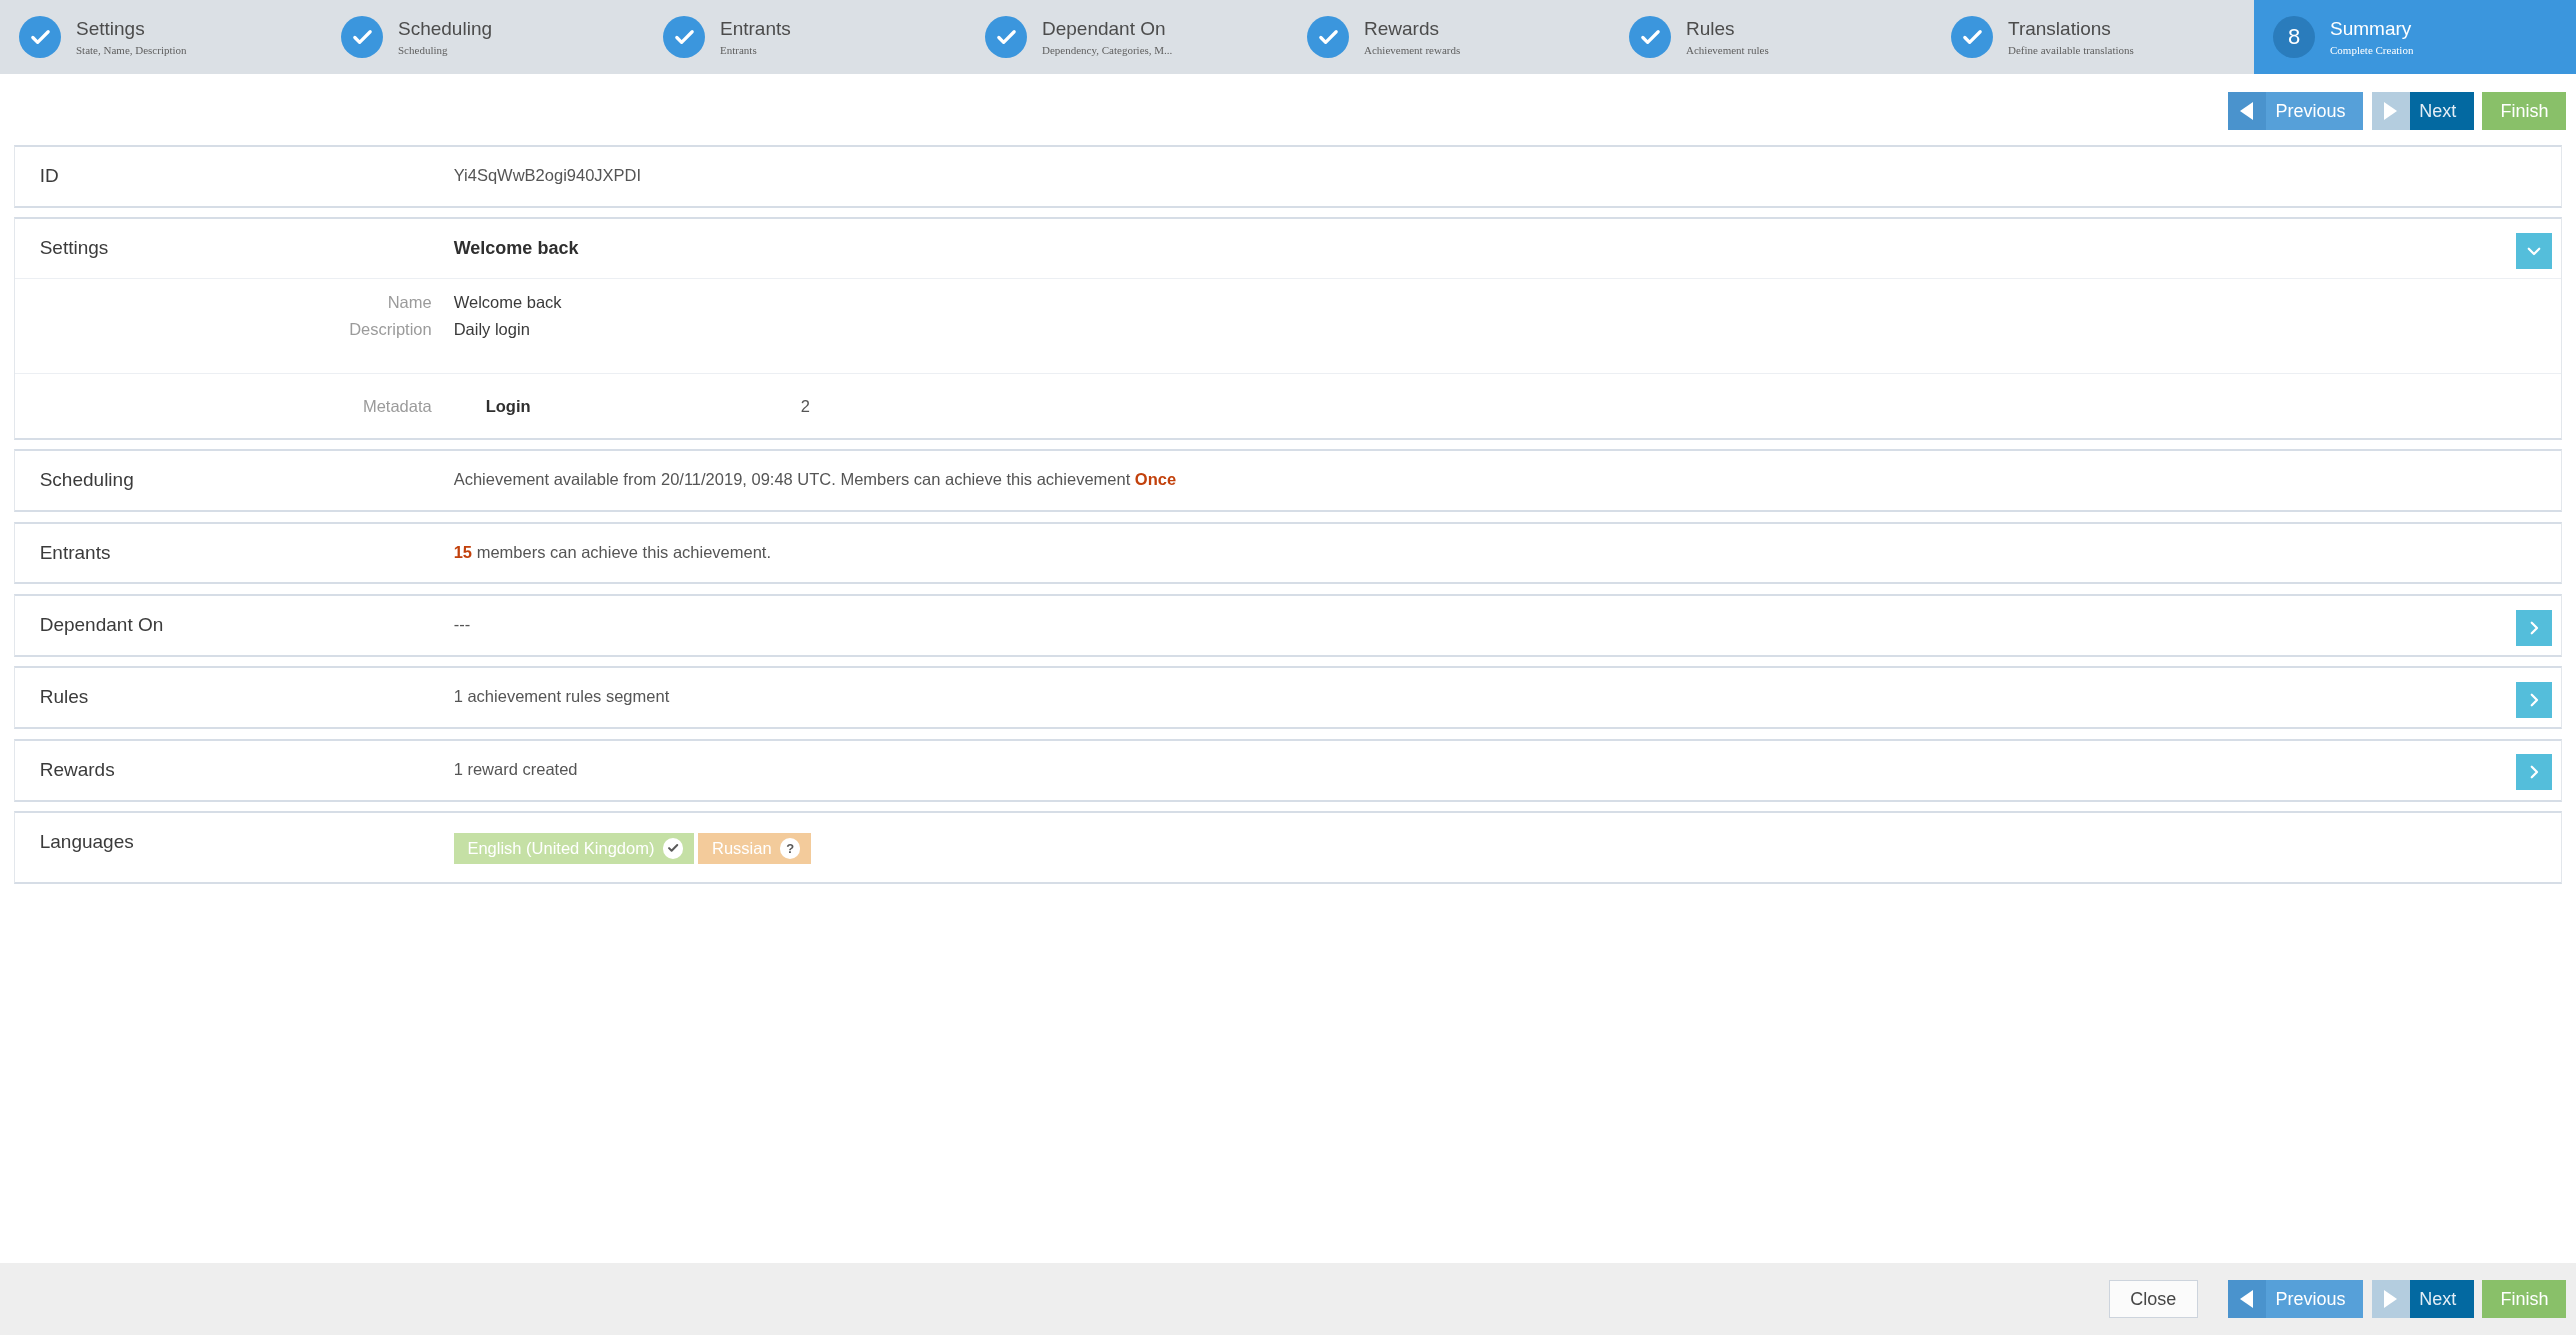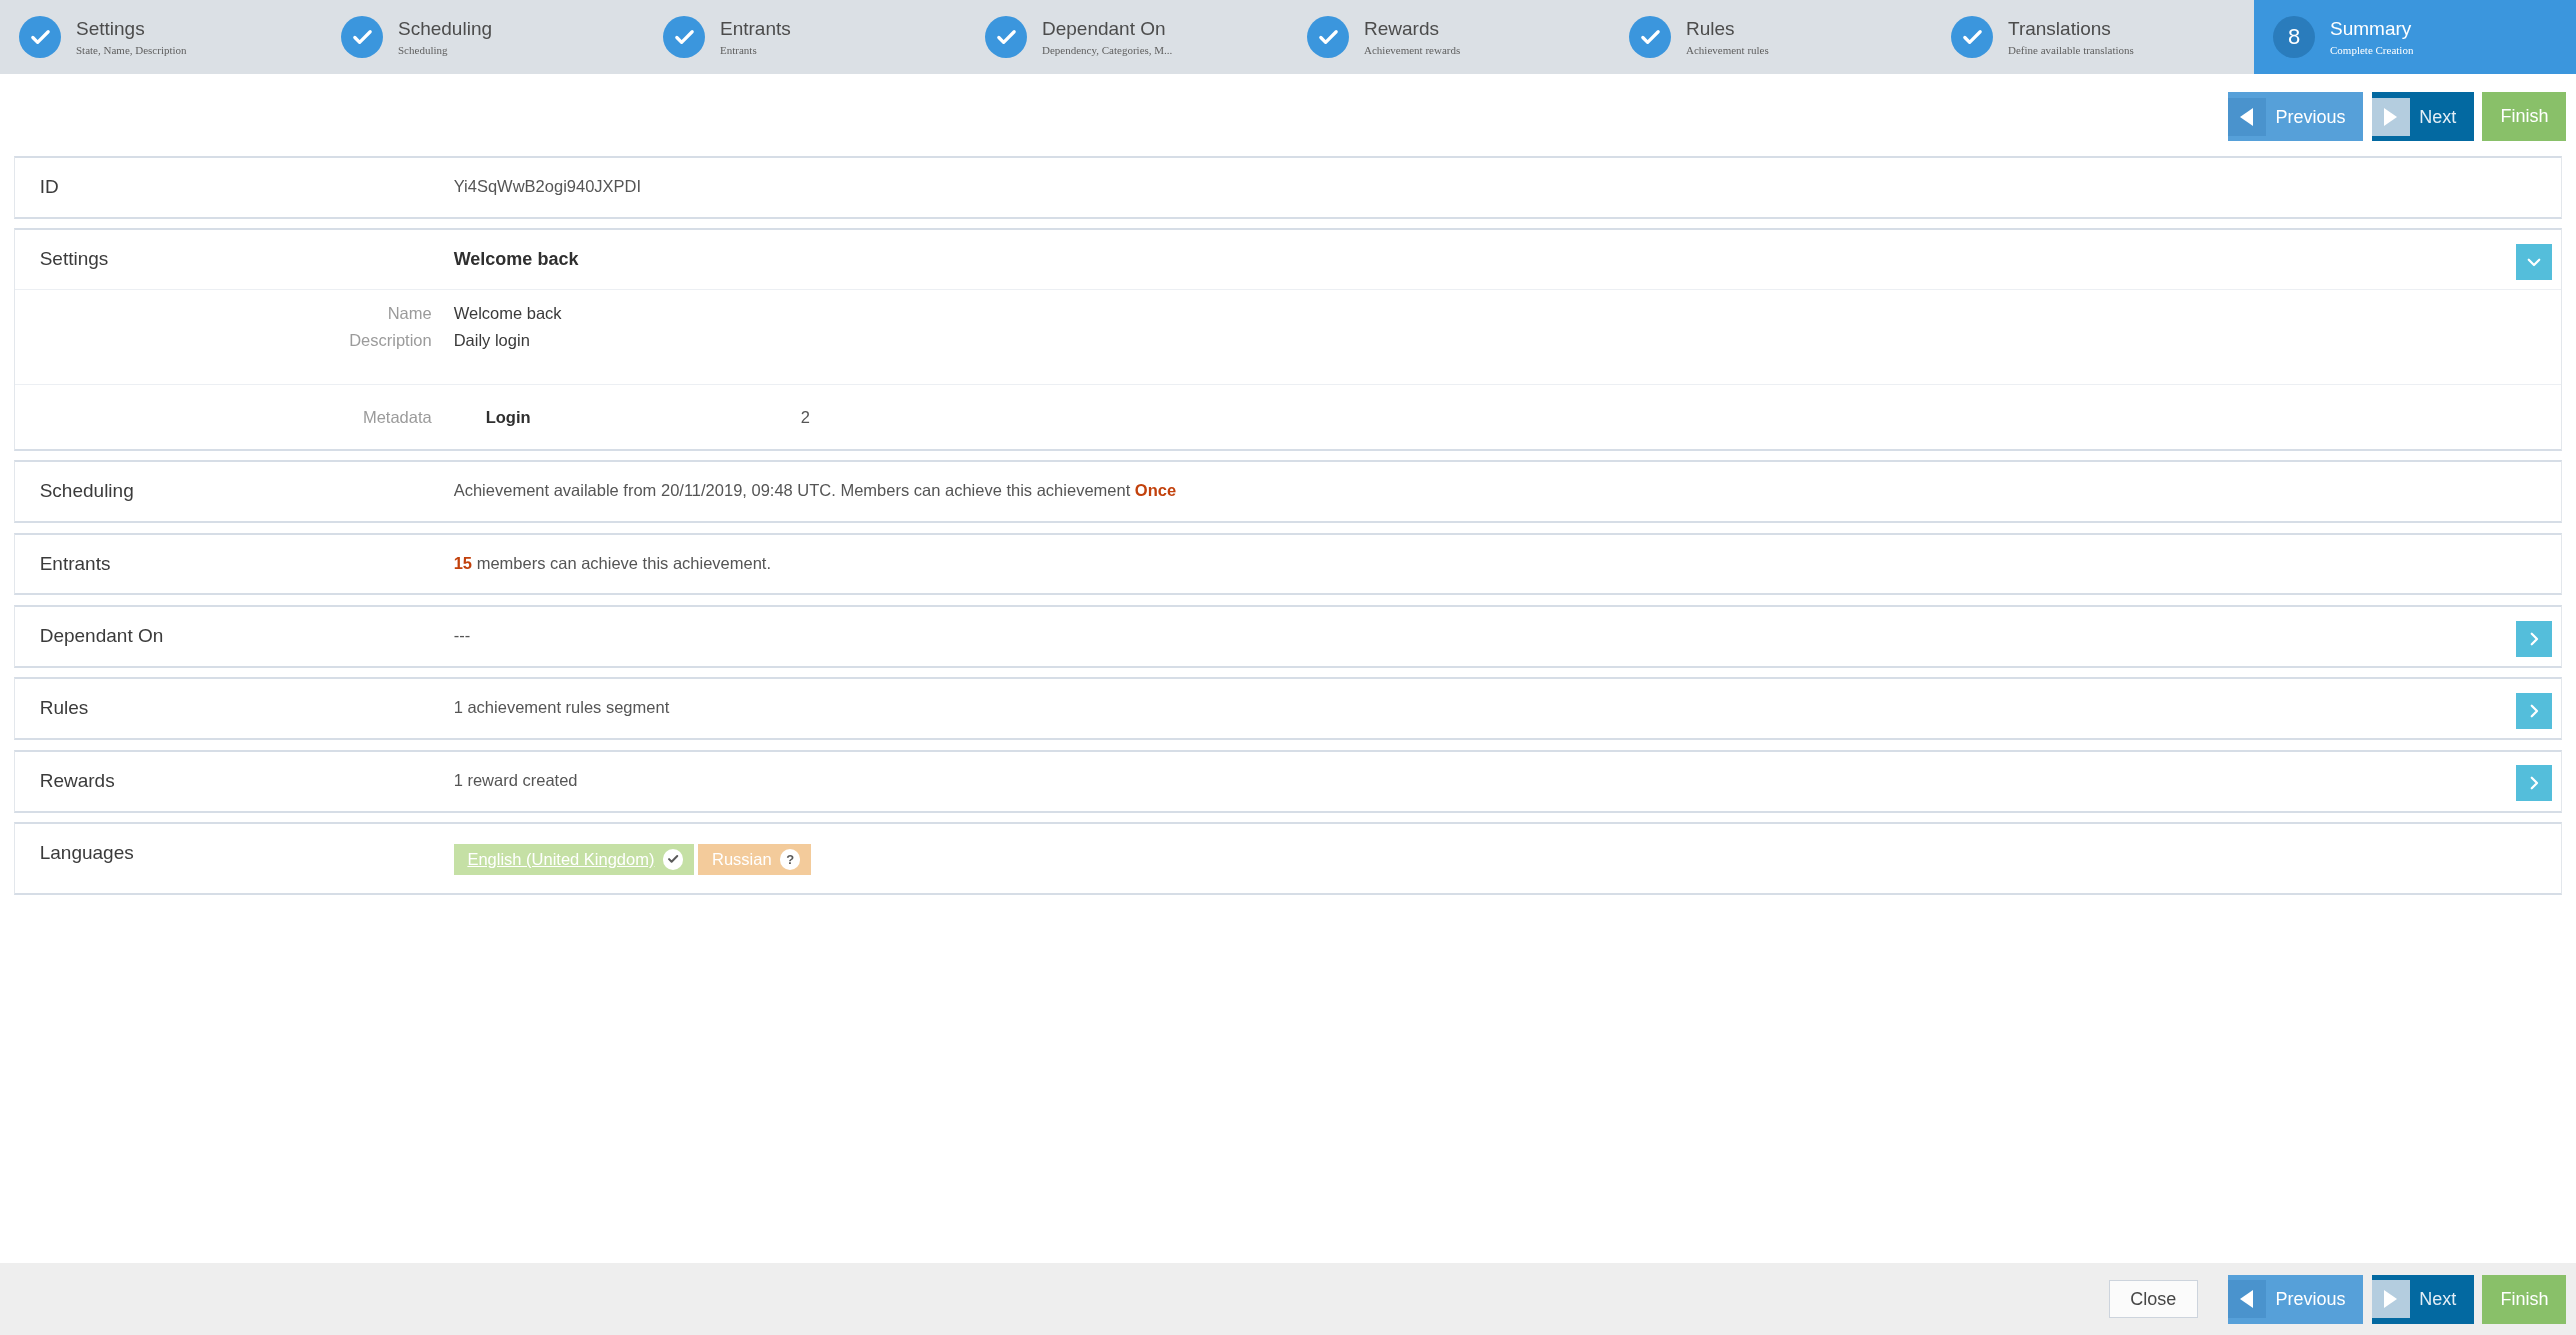--- a/index.html
+++ b/index.html
@@ -62,21 +62,21 @@
   }
   .step.active .step-title, .step.active .step-sub { color: #ffffff; }
 
   
   .nav-group { display: flex; align-items: center; gap: 8.2px; }
   .btn {
     border: none;
     font-family: "Liberation Sans", sans-serif;
     font-size: 18px;
     color: #ffffff;
-    height: 49px;
+    height: 38px;
     display: inline-flex;
     align-items: center;
     cursor: pointer;
     padding: 0;
   }
   .btn-split-icon {
     width: 38px; height: 38px;
     display: flex; align-items: center; justify-content: center;
     flex: 0 0 38px;
   }
@@ -179,21 +179,21 @@
   .badge {
     display: inline-flex;
     align-items: center;
     gap: 8.2px;
     padding: 5.5px 11px 5.5px 13.7px;
     font-size: 16.5px;
     color: #ffffff;
     line-height: 1;
     cursor: pointer;
   }
-  .badge-ok { background: #c5e0a5; text-decoration: underline; }
+  .badge-ok { background: #c5e0a5; }
   .badge-warn { background: #f3cb9b; }
   .badge-icon {
     width: 20.6px; height: 20.6px;
     border-radius: 50%;
     background: #ffffff;
     display: inline-flex;
     align-items: center;
     justify-content: center;
     flex: 0 0 20.6px;
   }

